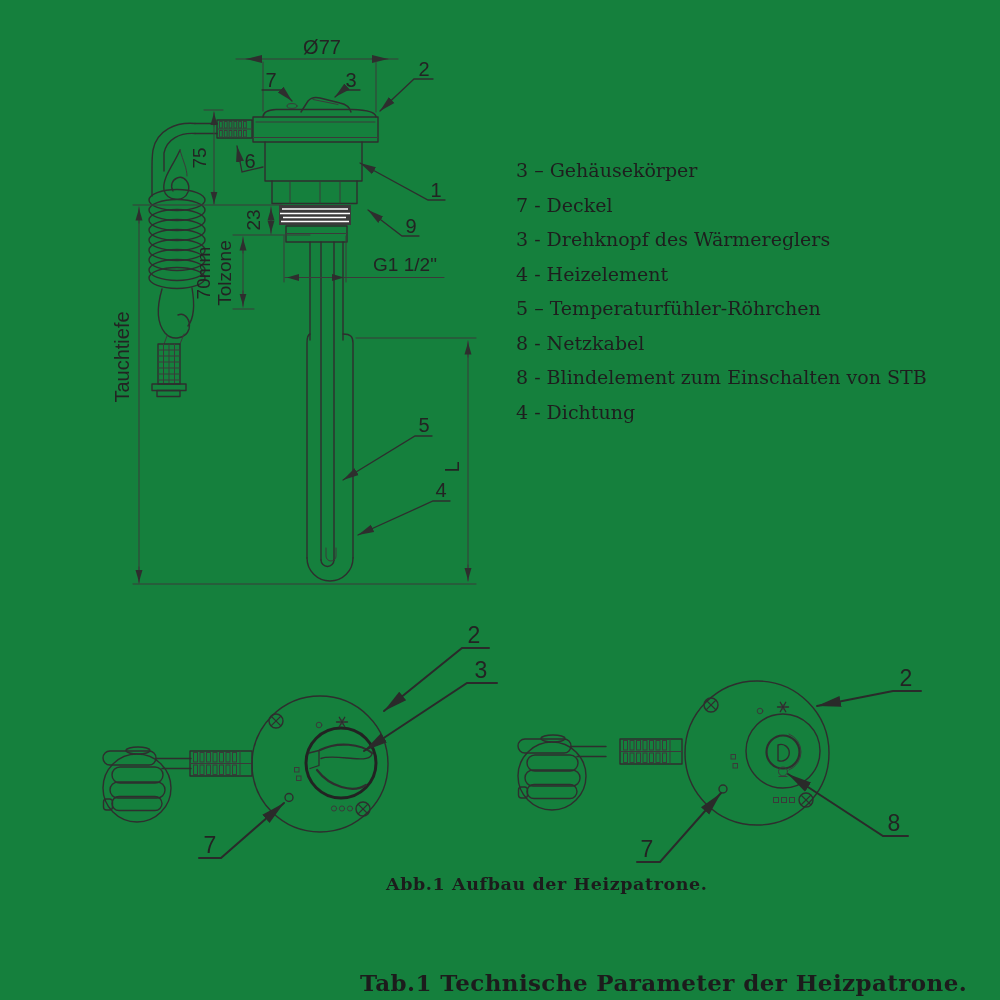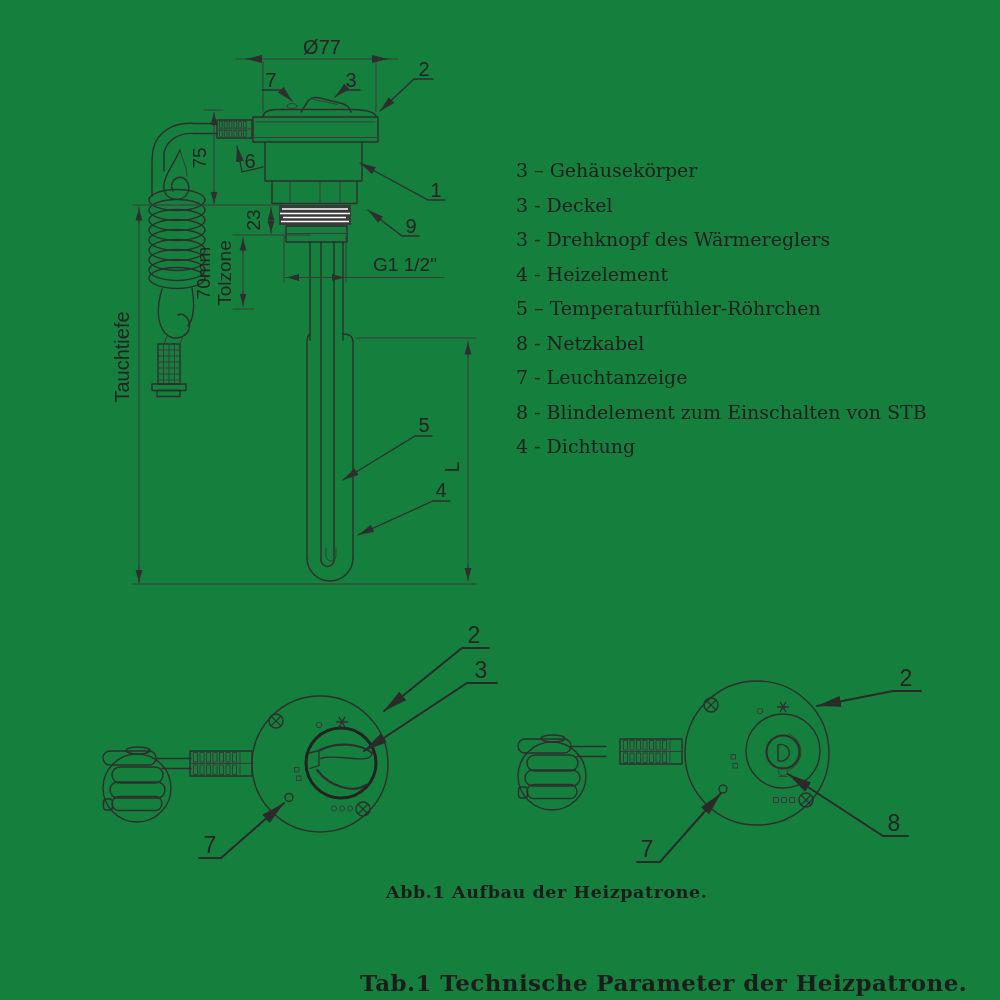--- a/index.html
+++ b/index.html
@@ -21,21 +21,21 @@
   .t-dim-lg{font-family:"Liberation Sans",sans-serif;font-size:20px;}
   .t-call{font-family:"Liberation Sans",sans-serif;font-size:20px;}
   .t-callb{font-family:"Liberation Sans",sans-serif;font-size:23px;}
 
   .legend{position:absolute;left:516px;top:153px;font-family:"DejaVu Serif",serif;
           font-size:19px;color:#1e1e1e;}
   .legend .row{height:34.5px;line-height:34.5px;white-space:nowrap;}
 
   .caption{position:absolute;font-family:"DejaVu Serif",serif;color:#1c1c1c;
            font-weight:600;white-space:nowrap;}
-  .cap-abb{left:386px;top:874px;font-size:17.5px;letter-spacing:.6px;margin-top:8px;}
+  .cap-abb{left:386px;top:874px;font-size:17.5px;letter-spacing:.6px;}
   .cap-tab{left:360px;top:969px;font-size:23px;letter-spacing:.4px;}
 </style>
 </head>
 <body>
 
 <div class="page">
 
 <svg width="1000" height="1000" viewBox="0 0 1000 1000">
   <defs>
     <marker id="ah" markerUnits="userSpaceOnUse" markerWidth="16" markerHeight="10" refX="16" refY="5" orient="auto" viewBox="0 0 16 10">
@@ -324,26 +324,25 @@
       <path class="leadb" d="M637,862 H660 L721,793" marker-end="url(#ahb)"></path>
       <text class="t-callb" x="647" y="857" text-anchor="middle">7</text>
       <path class="leadb" d="M908,836 H883 L788,774" marker-end="url(#ahb)"></path>
       <text class="t-callb" x="894" y="831" text-anchor="middle">8</text>
     </g>
   </g>
 </svg>
 
 <div class="legend">
   <div class="row">3 – Gehäusekörper</div>
-  <div class="row">3 - Deckel</div>
+  <div class="row">7 - Deckel</div>
   <div class="row">3 - Drehknopf des Wärmereglers</div>
   <div class="row">4 - Heizelement</div>
   <div class="row">5 – Temperaturfühler-Röhrchen</div>
   <div class="row">8 - Netzkabel</div>
-  <div class="row">7 - Leuchtanzeige</div>
   <div class="row">8 - Blindelement zum Einschalten von STB</div>
   <div class="row">4 - Dichtung</div>
 </div>
 
 <div class="caption cap-abb">Abb.1 Aufbau der Heizpatrone.</div>
 <div class="caption cap-tab">Tab.1 Technische Parameter der Heizpatrone.</div>
 
 </div>
 
 </body></html>

